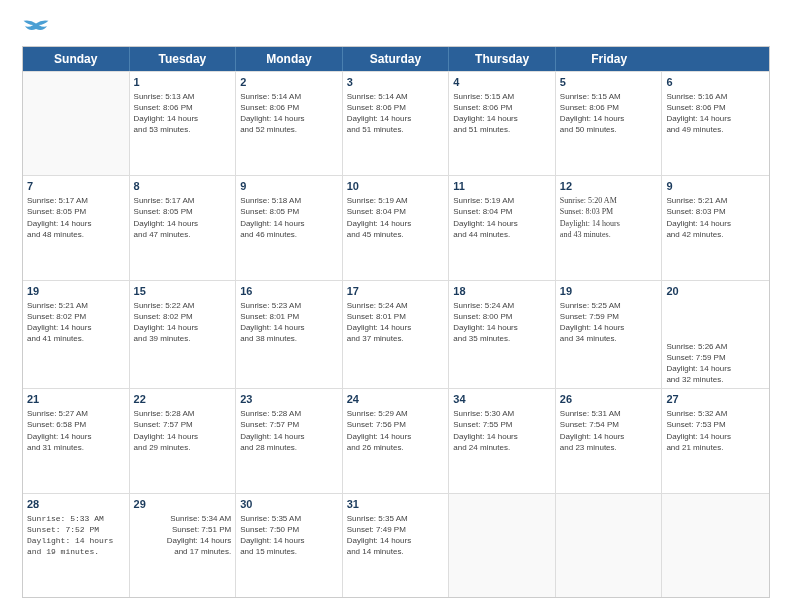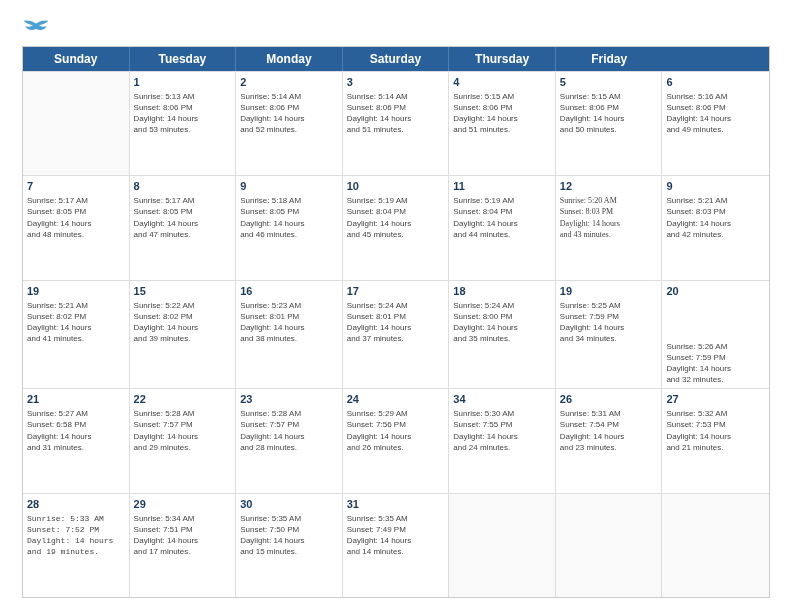--- a/index.html
+++ b/index.html
@@ -339,21 +339,21 @@
         <div class="cal-week">
           <div class="cal-cell">
             <div class="day-num">28</div>
             <div class="cell-info" style="white-space: pre-line; font-family: Liberation Mono, monospace;">Sunrise: 5:33 AM
 Sunset: 7:52 PM
 Daylight: 14 hours
 and 19 minutes.</div>
           </div>
           <div class="cal-cell">
             <div class="day-num">29</div>
-            <div class="cell-info" style="white-space: pre-line;">Sunrise: 5:34 AM
+            <div class="cell-info" style="white-space: pre-line; text-align: right;">Sunrise: 5:34 AM
 Sunset: 7:51 PM
 Daylight: 14 hours
 and 17 minutes.</div>
           </div>
           <div class="cal-cell">
             <div class="day-num">30</div>
             <div class="cell-info" style="white-space: pre-line;">Sunrise: 5:35 AM
 Sunset: 7:50 PM
 Daylight: 14 hours
 and 15 minutes.</div>

